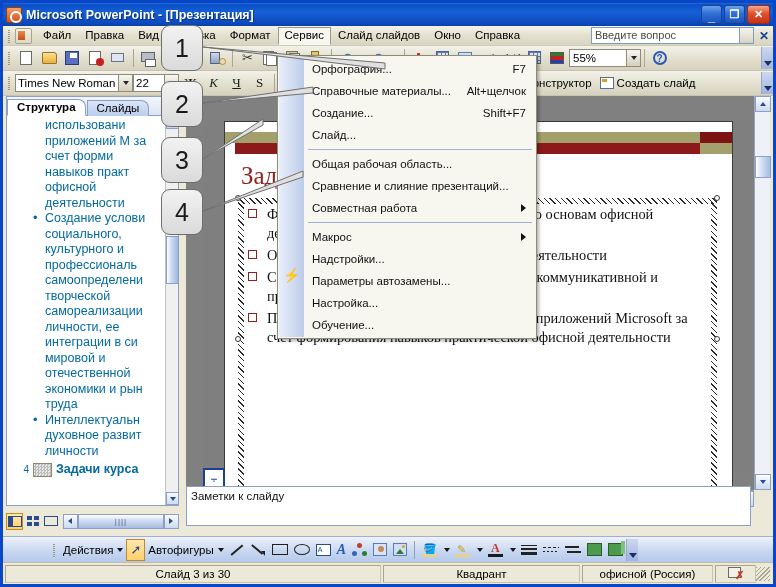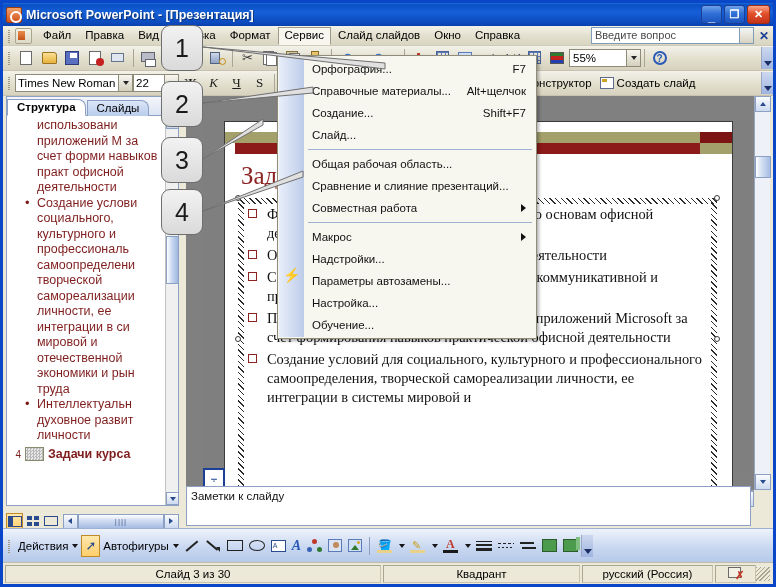--- a/index.html
+++ b/index.html
@@ -181,22 +181,22 @@
   .tab {
     padding: 1px 9px 2px 9px; cursor: pointer;
     border: 1px solid #8ca0c4; border-bottom: none;
     border-radius: 0 8px 0 0; margin-right: 1px;
     background: linear-gradient(to bottom,#dbe6f8,#b9ccec);
     position: relative; top: 1px;
   }
   .tab.sel { background: #fff; font-weight: bold; border-bottom: 1px solid #fff; }
   .outline-body {
     position: absolute; left: 0; top: 19px; right: 13px; bottom: 0;
-    overflow: hidden; padding: 2px 2px 0 4px;
-    font-size: 12.5px; color: #7f1d1d; line-height: 15.5px;
+    overflow: hidden; padding: 2px 2px 0 12px;
+    font-size: 12.5px; color: #0369a1; line-height: 15.5px;
   }
   .ol-cont { padding-left: 26px; text-indent: 0; }
   .ol-bullet { position: relative; padding-left: 26px; }
   .ol-bullet::before {
     content: "\2022"; position: absolute; left: 14px; top: -1px; font-size: 13px;
   }
   .ol-title {
     display: flex; align-items: center; gap: 4px; margin-top: 3px;
     font-weight: bold; font-size: 12.5px;
   }
@@ -323,24 +323,25 @@
 
   
   .notes {
     position: absolute; left: 183px; right: 22px; bottom: 58px; height: 40px;
     background: #fff; border: 1px solid #8ca0c4;
     font-size: 11.5px; padding: 3px 4px; color: #111;
   }
 
   
   .drawbar {
-    position: absolute; left: 0; right: 0; bottom: 22px; height: 34px;
+    position: absolute; left: 0; right: 0; bottom: 22px; height: 26px;
     background: linear-gradient(to bottom,#eef2fb,#c9d8f1 55%,#b6c9ea);
     display: flex; align-items: center;
     border-top: 1px solid #9fb0d4;
+    padding-left: 45px;
   }
   .dbtn { height: 22px; padding: 0 3px; display: flex; align-items: center; gap:2px; cursor: pointer; font-size:11.5px; white-space: nowrap;}
   .dbtn.sel { border: 1px solid #c08a28; background: linear-gradient(to bottom,#ffe8ae,#ffcf6b); padding: 0 3px;}
   .dsep { width: 1px; height: 18px; background: #8f9fc2; margin: 0 4px; flex: none; }
   .d-arrow { border-left:3px solid transparent;border-right:3px solid transparent;border-top:4px solid #15151a; margin-left:2px;}
 
   
   .statusbar {
     position: absolute; left: 0; right: 0; bottom: 0; height: 22px;
     background: #ece9d8; display: flex; align-items: center;
@@ -746,24 +747,20 @@
             <span class="bl-tx">Обучение навыкам организации офисной деятельности</span>
           </div>
           <div class="bl-item">
             <span class="bl-sq"></span>
             <span class="bl-tx">Создание условий для развития личности в коммуникативной и предпрофессиональной сфере</span>
           </div>
           <div class="bl-item">
             <span class="bl-sq"></span>
             <span class="bl-tx">Повышение эффективности использования приложений Microsoft за счет формирования навыков практической офисной деятельности</span>
           </div>
-          <div class="bl-item">
-            <span class="bl-sq"></span>
-            <span class="bl-tx">Создание условий для социального, культурного и профессионального самоопределения, творческой самореализации личности, ее интеграции в системы мировой и</span>
-          </div>
         </div>
       </div>
     </div>
 
     <div class="fitbtn">⨪</div>
 
     <div class="sa-vscroll">
       <div class="sa-arrow">
           <i style="border-left:3px solid transparent;border-right:3px solid transparent;border-bottom:4px solid #2a4b8d;"></i>
         </div>
@@ -905,21 +902,21 @@
       </div>
     <div class="ovf" style="margin-left:0;">
         <i></i>
       </div>
     <div style="flex:1;"></div>
   </div>
 
   <div class="statusbar">
     <div class="sb-cell" style="width:382px;">Слайд 3 из 30</div>
     <div class="sb-cell" style="width:200px;">Квадрант</div>
-    <div class="sb-cell" style="width:133px;">русский (Россия)</div>
+    <div class="sb-cell" style="width:133px;">офисной (Россия)</div>
     <div class="sb-cell" style="width:42px;">
       <span style="position:relative;display:inline-block;width:16px;height:13px;">
         <span style="position:absolute;left:0;top:0;width:13px;height:11px;background:#f3f1e6;border:1px solid #6b6b6b;"></span>
         <span style="position:absolute;right:-1px;bottom:-2px;color:#c0392b;font-weight:bold;font-size:11px;">✗</span>
       </span>
     </div>
     <div style="flex:1;"></div>
     <div style="width:14px;height:14px;margin-right:3px;background:repeating-linear-gradient(135deg,#a9a593 0 1px,transparent 1px 3px);"></div>
   </div>
 

